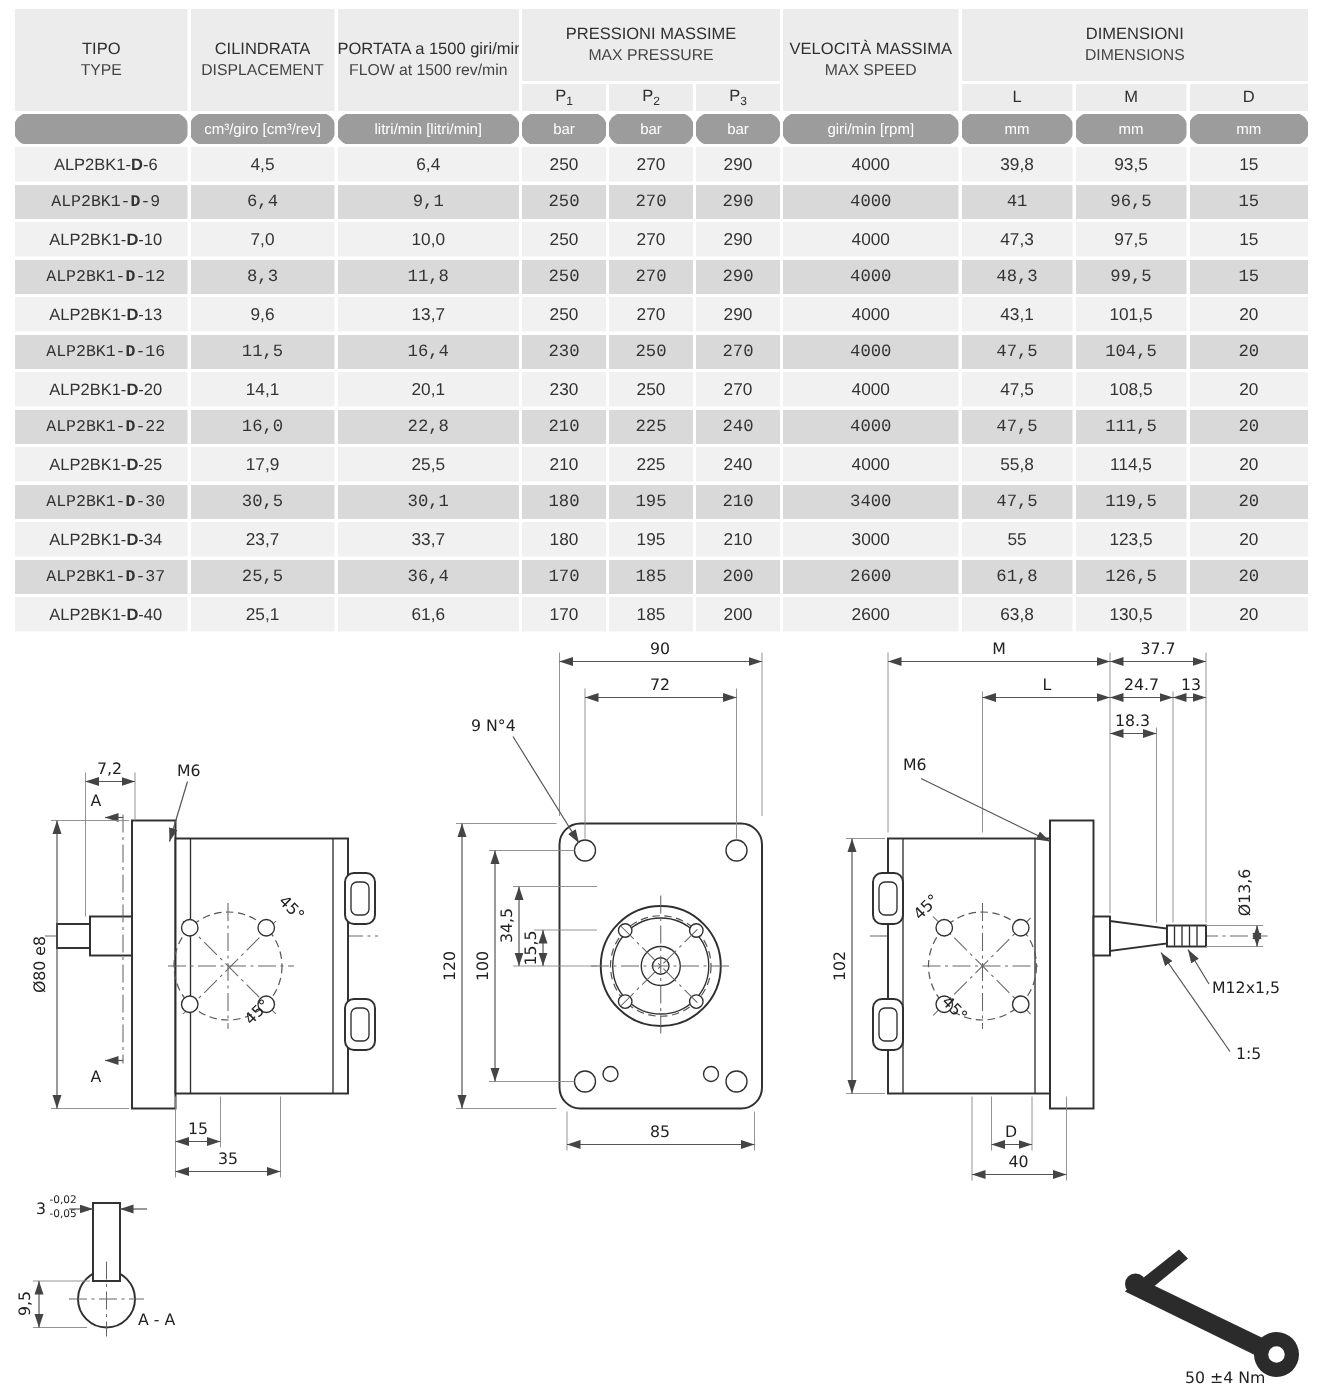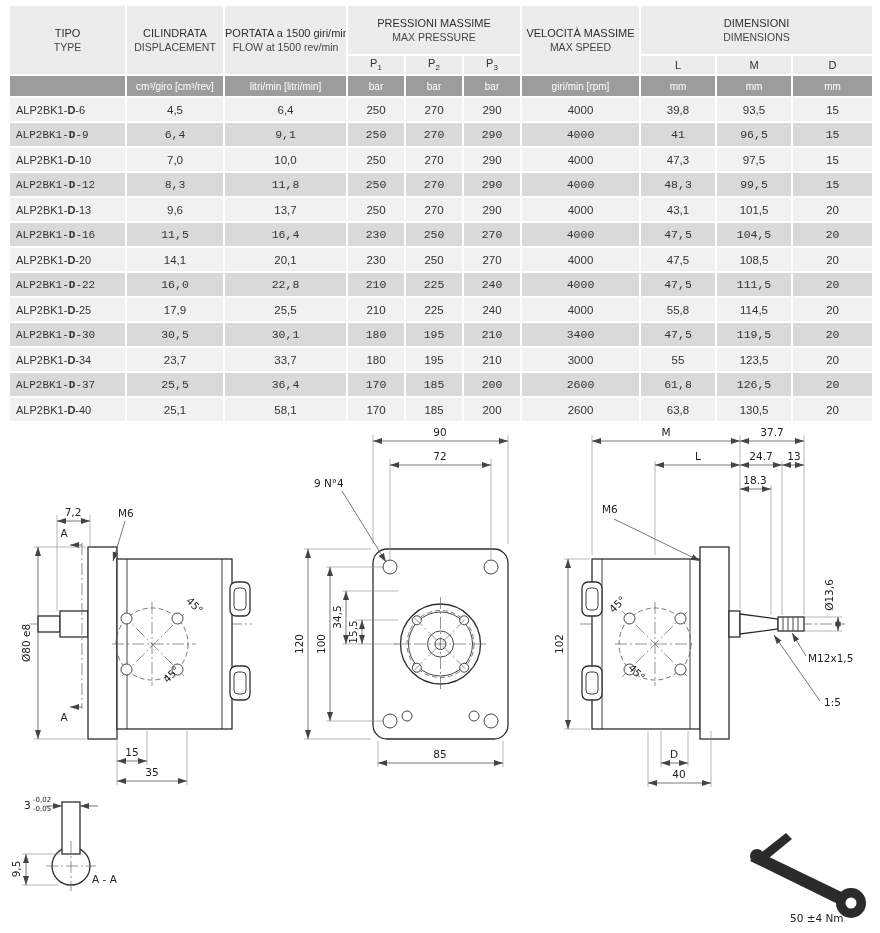--- a/index.html
+++ b/index.html
@@ -6,25 +6,25 @@
   .page{width:880px;height:933px;overflow:hidden;background:#fff;}
   .table-wrap{padding:4px 8px 0 8px;}
   table{border-collapse:collapse;width:864px;table-layout:fixed;}
   th,td{border:2px solid #fff;padding:0;text-align:center;overflow:hidden;white-space:nowrap;}
   thead th{background:#ececec;font-weight:normal;color:#333;vertical-align:middle;}
   .hrow th{height:48px;}
   .h-it{font-size:11px;color:#2f2f2f;}
   .h-en{font-size:10.5px;color:#444;margin-top:2px;}
   .subrow th{font-size:11px;height:18px;color:#2f2f2f;}
   .subrow sub{font-size:8px;}
-  tr.units td{background:#9c9c9c;color:#fff;font-size:10px;height:20px;}
+  tr.units td{background:#9c9c9c;color:#fff;font-size:10px;height:20px;border-radius:11px;}
   tbody td{font-size:11.5px;color:#333;height:23px;}
   tbody tr.odd td{background:#f1f1f1;}
   tbody tr.even td{background:#d9d9d9;font-family:Liberation Mono, monospace;}
-  td.type-cell{text-align:left;padding-left:6px;font-size:11px;}
+  td.type-cell{text-align:center;padding-left:6px;font-size:11px;}
   td.type-cell b{font-weight:bold;}
   .drawings{margin-top:2px;}
   
   .ol{fill:#fff;stroke:#2f2f2f;stroke-width:1.3;}
   .ol-thin{fill:none;stroke:#2f2f2f;stroke-width:0.9;}
   .hole{fill:#fff;stroke:#2f2f2f;stroke-width:0.9;}
   .dash{stroke:#555;stroke-width:0.8;stroke-dasharray:5 3;fill:none;}
   .cl{stroke:#666;stroke-width:0.7;stroke-dasharray:12 3 2 3;fill:none;}
   .dim{stroke:#555;stroke-width:0.8;fill:none;}
   .ext{stroke:#888;stroke-width:0.6;}
@@ -63,21 +63,21 @@
           </th>
           <th rowspan="2">
             <div class="h-it">PORTATA a 1500 giri/min</div>
             <div class="h-en">FLOW at 1500 rev/min</div>
           </th>
           <th colspan="3">
             <div class="h-it">PRESSIONI MASSIME</div>
             <div class="h-en">MAX PRESSURE</div>
           </th>
           <th rowspan="2">
-            <div class="h-it">VELOCITÀ MASSIME</div>
+            <div class="h-it">VELOCITÀ MASSIMA</div>
             <div class="h-en">MAX SPEED</div>
           </th>
           <th colspan="3">
             <div class="h-it">DIMENSIONI</div>
             <div class="h-en">DIMENSIONS</div>
           </th>
         </tr>
         <tr class="subrow">
           <th><span>P</span><sub>1</sub></th>
           <th><span>P</span><sub>2</sub></th>
@@ -240,21 +240,21 @@
             <td>185</td>
             <td>200</td>
             <td>2600</td>
             <td>61,8</td>
             <td>126,5</td>
             <td>20</td>
           </tr>
           <tr class="odd">
             <td class="type-cell">ALP2BK1-<b>D</b>-40</td>
             <td>25,1</td>
-            <td>58,1</td>
+            <td>61,6</td>
             <td>170</td>
             <td>185</td>
             <td>200</td>
             <td>2600</td>
             <td>63,8</td>
             <td>130,5</td>
             <td>20</td>
           </tr>
         </tbody>
     </table>

